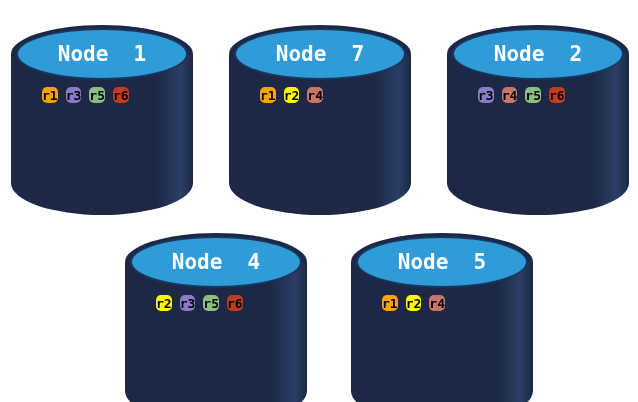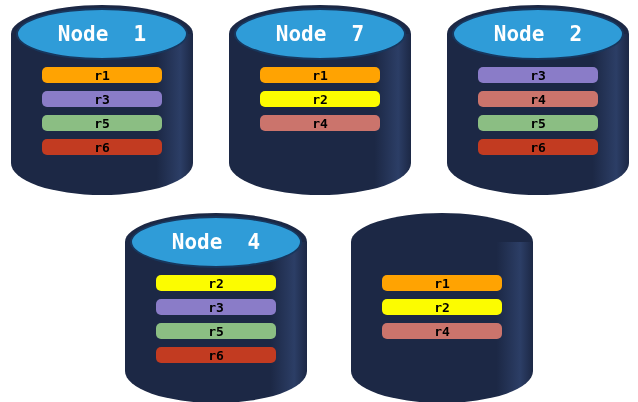--- a/index.html
+++ b/index.html
@@ -12,20 +12,21 @@
     width: 638px;
     height: 402px;
     background: var(--background, #ffffff);
     font-family: "DejaVu Sans Mono", "Liberation Mono", monospace;
     overflow: hidden;
   }
   .row { display: flex; }
   .row-top {
     padding: 5px 9px 0 11px;
     justify-content: space-between;
+    margin-top: 20px;
   }
   .row-bottom {
     margin-top: 18px;
     justify-content: center;
     gap: 44px;
     padding-left: 20px;
   }
   .node {
     position: relative;
     width: 182px;
@@ -65,21 +66,21 @@
     color: var(--node-label-text);
     font-weight: bold;
     font-size: 21px;
     white-space: pre;
   }
   .bars {
     position: absolute;
     left: 31px; right: 31px;
     top: 62px;
     display: flex;
-    flex-direction: column;
+    flex-direction: row;
     gap: 8px;
   }
   .bar {
     height: 16px;
     border-radius: 5px;
     display: flex;
     align-items: center;
     justify-content: center;
     font-weight: bold;
     font-size: 13px;
@@ -141,20 +142,23 @@
     <div class="bars">
           <div class="bar" style="background: rgb(252, 252, 0);">r2</div>
           <div class="bar" style="background: rgb(138, 124, 200);">r3</div>
           <div class="bar" style="background: rgb(139, 190, 131);">r5</div>
           <div class="bar" style="background: rgb(194, 59, 33);">r6</div>
         </div>
   </div>
       <div class="node">
     <div class="cyl-rim"></div>
     <div class="cyl-body"></div>
+    <div class="cyl-face">
+      <span class="node-label">Node  5</span>
+    </div>
     <div class="bars">
           <div class="bar" style="background: rgb(255, 163, 2);">r1</div>
           <div class="bar" style="background: rgb(252, 252, 0);">r2</div>
           <div class="bar" style="background: rgb(203, 116, 108);">r4</div>
         </div>
   </div>
     </div>
 </div>
 
 </body></html>

